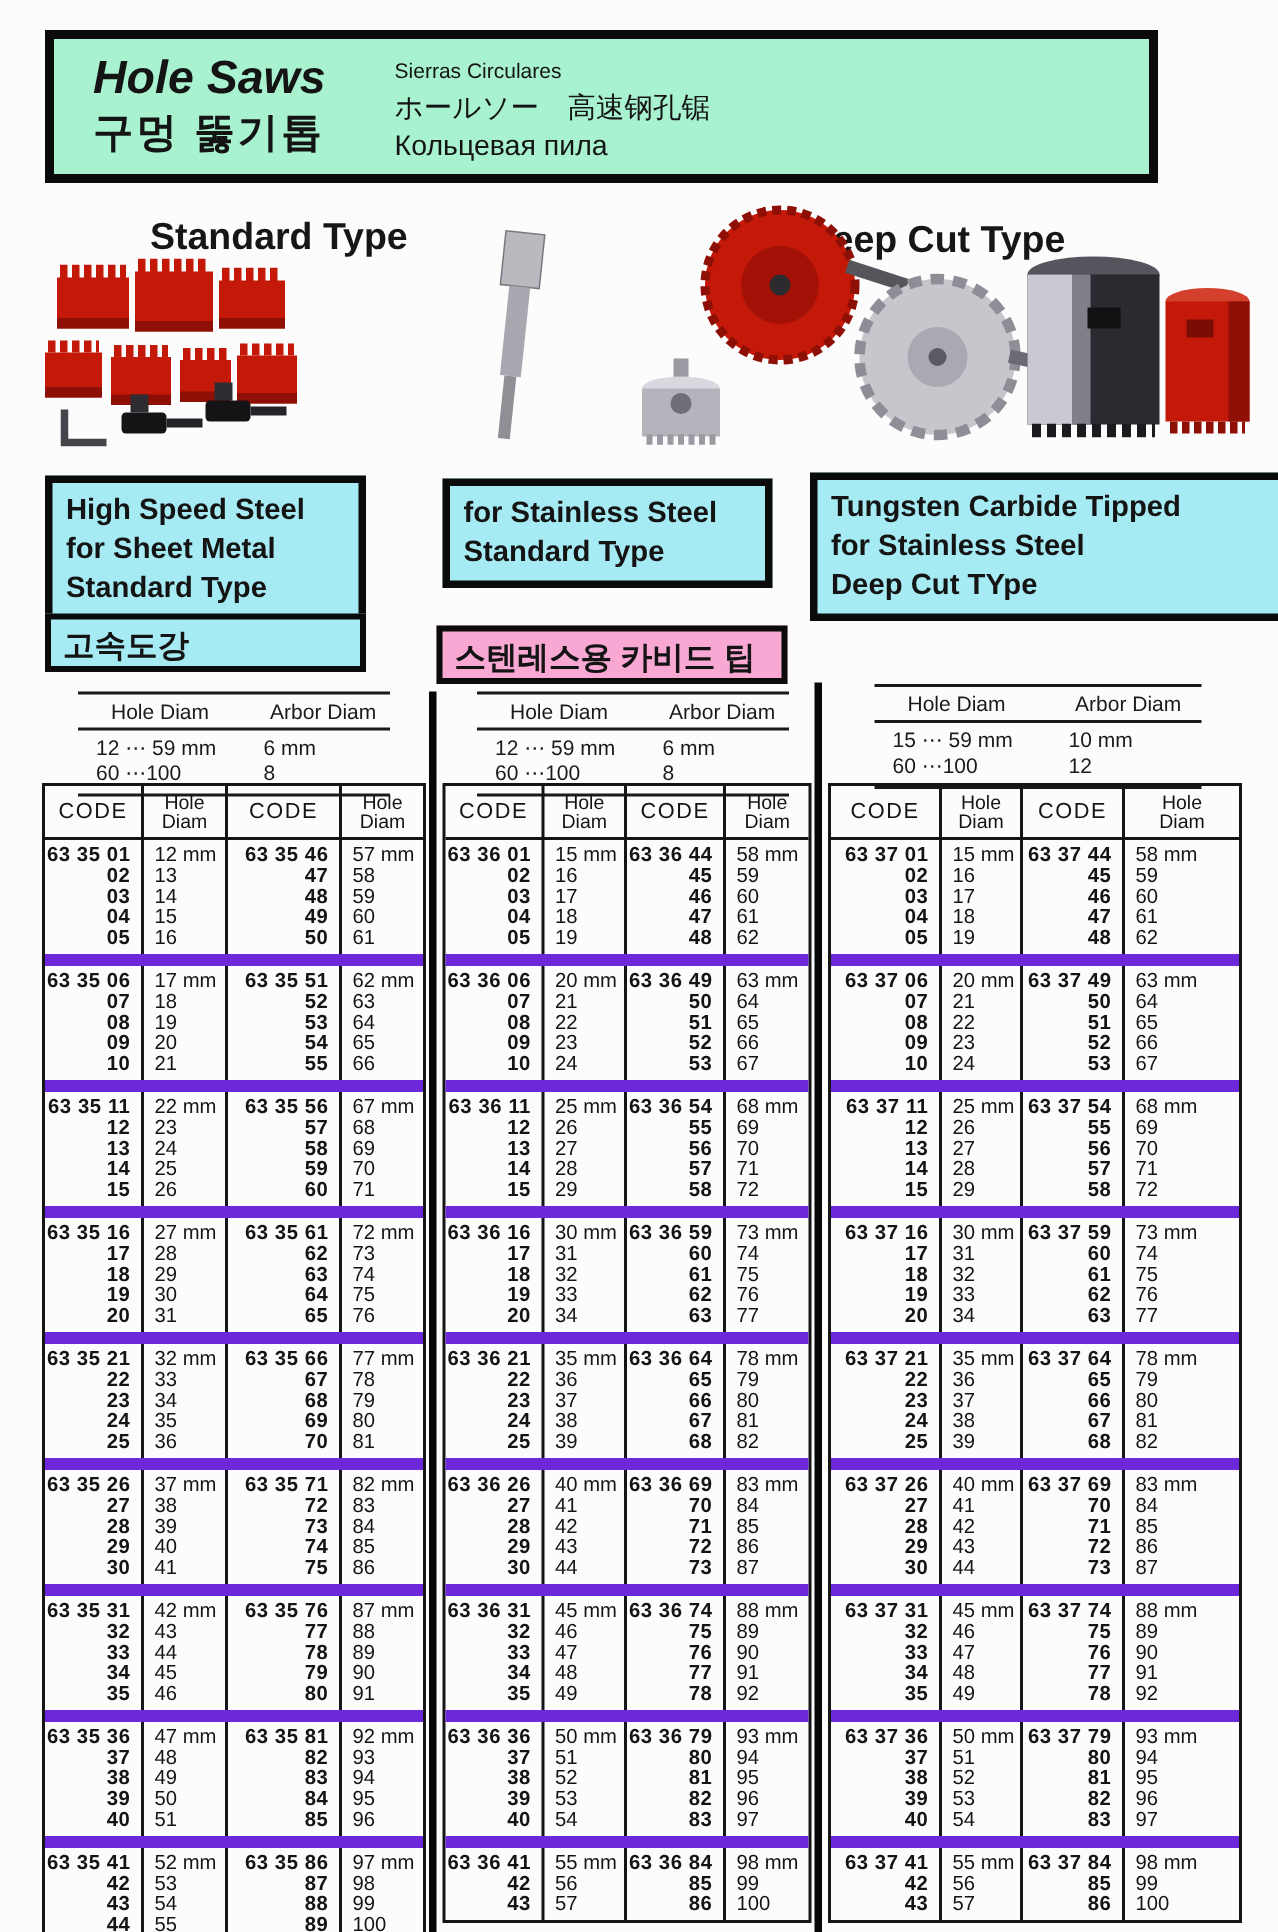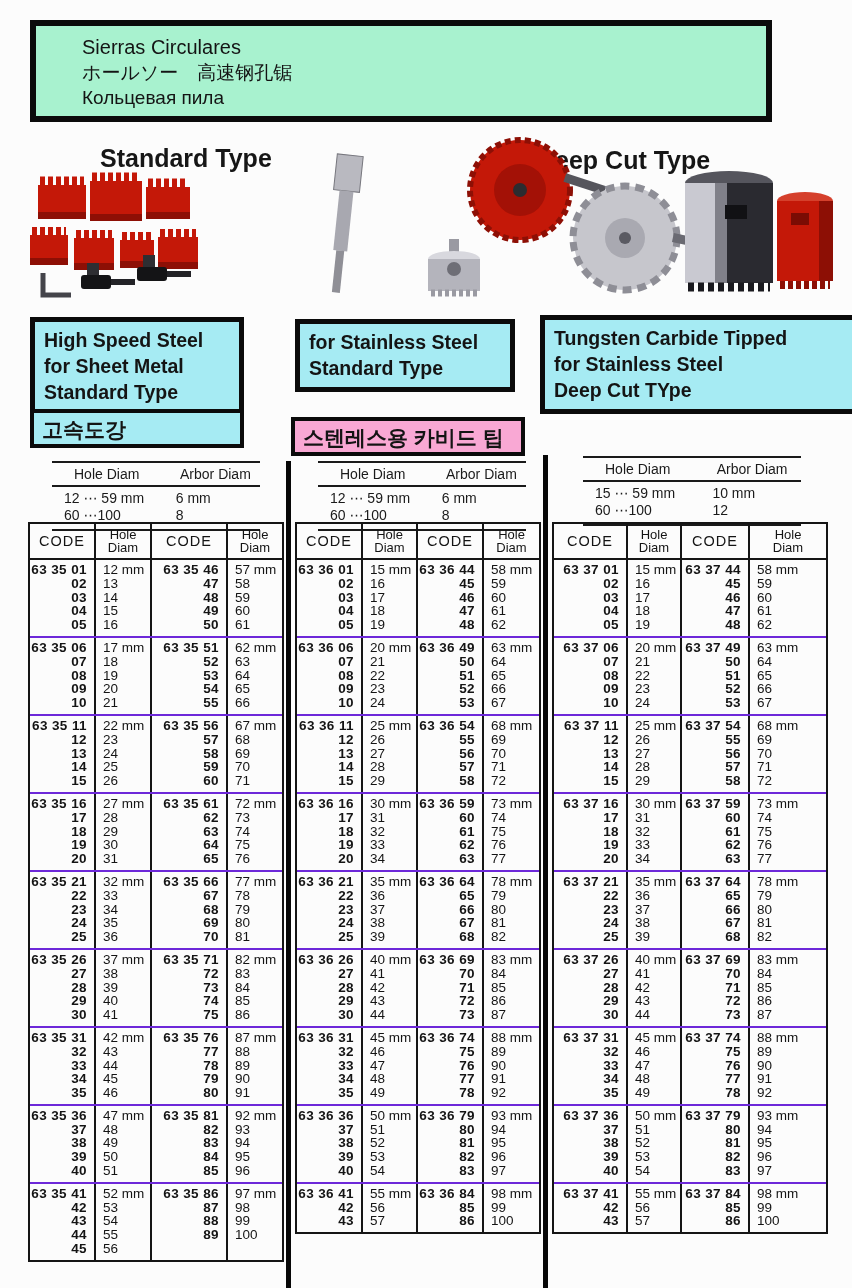--- a/index.html
+++ b/index.html
@@ -6,21 +6,21 @@
   .page{position:relative;width:852px;height:1288px;background:#fcfcfc;overflow:hidden;
         font-family:"Liberation Sans",sans-serif;color:#141414;}
   
   .header-box{position:absolute;left:30px;top:20px;width:742px;height:102px;
       border:6px solid #0b0b0b;box-sizing:border-box;display:flex;align-items:flex-start;}
   .hb-left{padding:8px 0 0 26px;}
   .t-en{font-size:31px;font-weight:bold;font-style:italic;line-height:36px;}
   .t-ko{font-size:27px;font-weight:bold;line-height:36px;letter-spacing:2px;}
   .hb-right{padding:9px 0 0 46px;}
   .hb-right div{line-height:25px;}
-  .t-es{font-size:20px;}
+  .t-es{font-size:14px;}
   .t-ja{font-size:19px;}
   .t-ru{font-size:19px;}
   
   .type-label{position:absolute;font-size:25px;font-weight:bold;color:#161616;}
   #lbl-std{left:100px;top:144px;}
   #lbl-deep{left:537px;top:146px;}
   .products{position:absolute;left:25px;top:135px;width:810px;height:175px;}
   
   .vbar{position:absolute;width:5px;background:#070707;}
   #vbar1{left:286px;top:461px;height:827px;}
@@ -52,34 +52,38 @@
   
   .spec-table{position:absolute;border:2px solid #151515;box-sizing:content-box;background:transparent;}
   #sec0 .spec-table{left:0;top:207px;width:252px;--cols:66px 56px 76px 54px;}
   #sec1 .spec-table{left:4px;top:207px;width:242px;--cols:66px 55px 66px 55px;}
   #sec2 .spec-table{left:16px;top:207px;width:272px;--cols:74px 54px 68px 76px;}
   .spec-head{display:grid;grid-template-columns:var(--cols);border-bottom:2px solid #151515;height:34px;}
   .h-cell{display:flex;flex-direction:column;align-items:center;justify-content:center;}
   .h-cell:not(:last-child){border-right:2px solid #151515;}
   .code-h{font-size:14.5px;letter-spacing:1px;}
   .diam-h{font-size:13px;line-height:13px;}
-  .spec-block{display:grid;grid-template-columns:var(--cols);border-bottom:2px solid #6d28d9;}
+  .spec-block{display:grid;grid-template-columns:var(--cols);border-bottom:8px solid #6d28d9;}
   .spec-block:last-child{border-bottom:none;}
   .cell{padding:3px 0 4px;}
   .cell:not(:last-child){border-right:2px solid #151515;}
   .code-row{font-weight:bold;text-align:right;padding-right:7px;font-size:13.5px;
       line-height:13.8px;letter-spacing:0.4px;white-space:nowrap;}
   .diam-row{text-align:left;padding-left:7px;font-size:13.5px;line-height:13.8px;white-space:nowrap;}
 </style>
 </head>
 <body>
 
 <div class="page">
 
   <div class="header-box mint-g" style="background: rgb(168, 242, 207);">
+    <div class="hb-left">
+      <div class="t-en">Hole Saws</div>
+      <div class="t-ko">구멍 뚫기톱</div>
+    </div>
     <div class="hb-right">
       <div class="t-es">Sierras Circulares</div>
       <div class="t-ja">ホールソー　高速钢孔锯</div>
       <div class="t-ru">Кольцевая пила</div>
     </div>
   </div>
 
   <div class="type-label" id="lbl-std">Standard Type</div>
   <div class="type-label" id="lbl-deep">Deep Cut Type</div>
 

